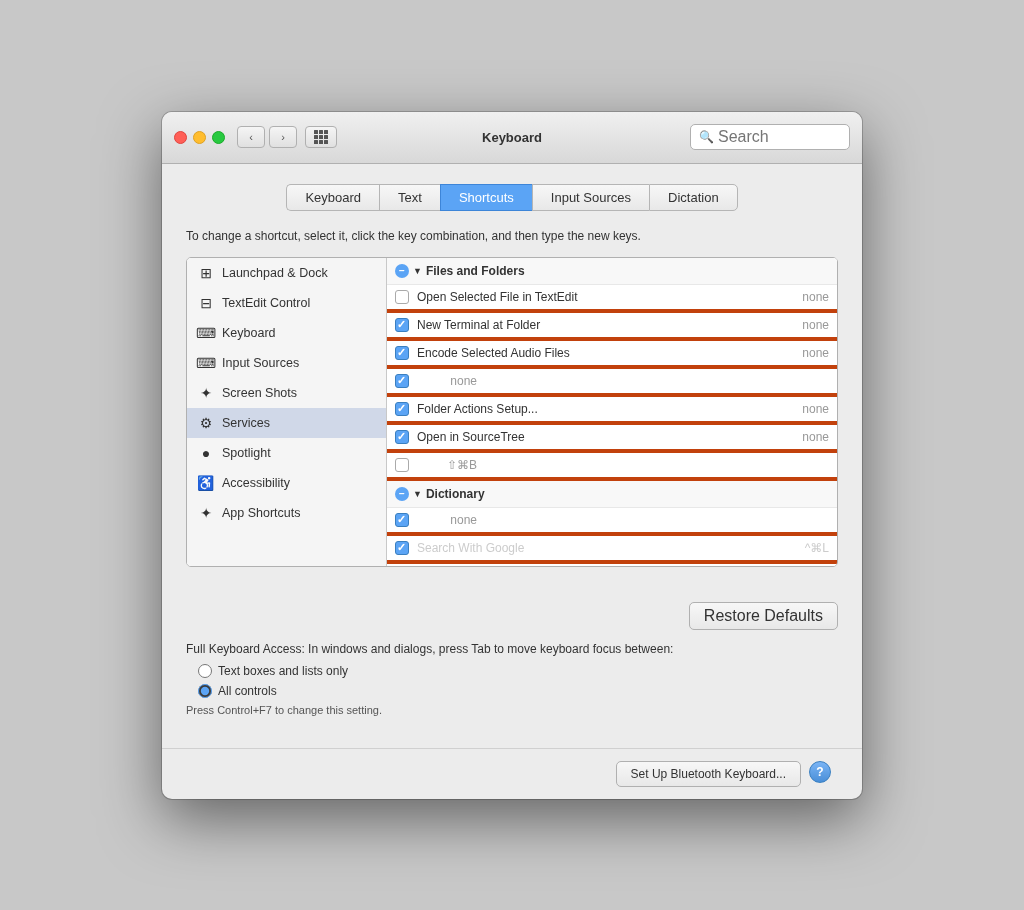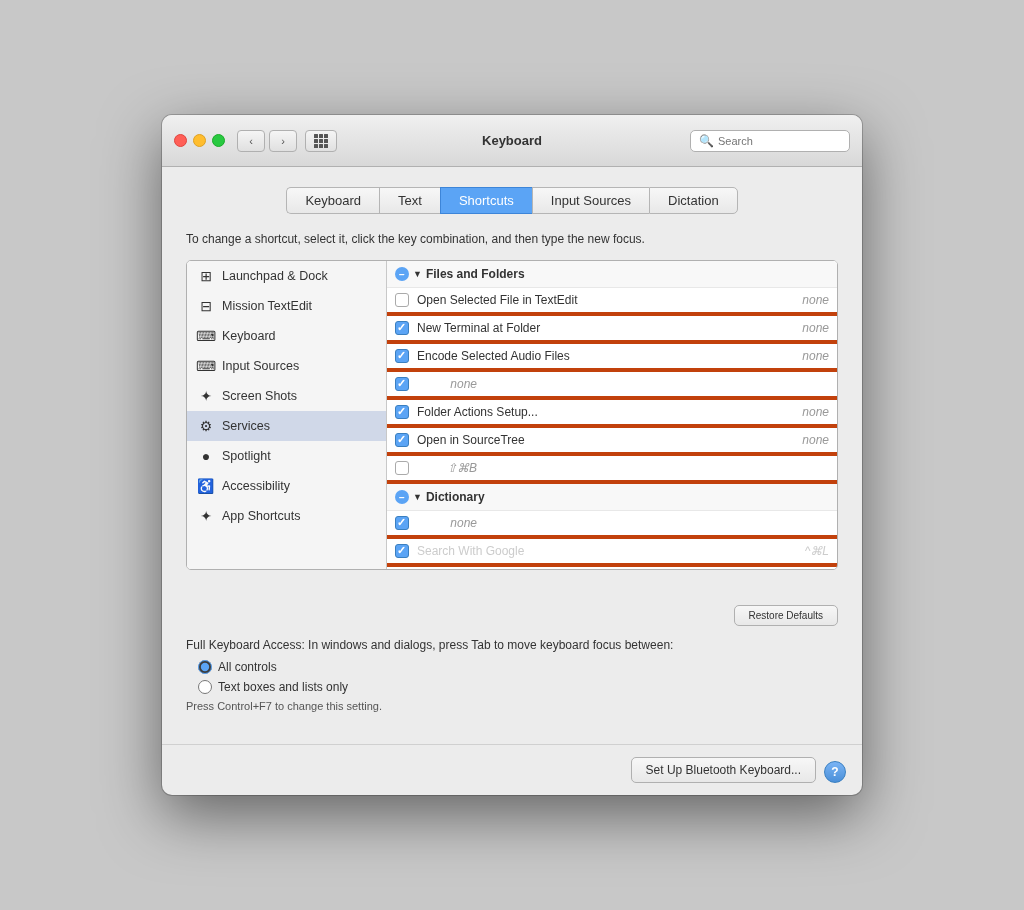--- a/index.html
+++ b/index.html
@@ -111,21 +111,21 @@
       border: 1px solid #b0b0b0;
       border-radius: 5px;
       padding: 3px 8px;
       width: 160px;
       gap: 4px;
     }
 
     .search-bar input {
       border: none;
       outline: none;
-      font-size: 11px;
+      font-size: 16px;
       color: #be185d;
       background: transparent;
       width: 100%;
     }
 
     .search-icon-svg {
       color: #888;
       font-size: 12px;
     }
 
@@ -272,38 +272,37 @@
     .shortcut-name {
       flex: 1;
       font-size: 12px;
     }
 
     .shortcut-key {
       color: #999;
       font-size: 12px;
       text-align: right;
       min-width: 60px;
-      font-style: italic;
     }
 
     
     .bottom-section {
       margin-top: 12px;
     }
 
     .restore-defaults-row {
       display: flex;
       justify-content: flex-end;
       margin-top: -1px;
       margin-bottom: 12px;
     }
 
     .restore-btn {
       padding: 4px 14px;
-      font-size: 10px;
+      font-size: 16px;
       background: linear-gradient(to bottom, #f7f7f7, #e8e8e8);
       border: 1px solid #b0b0b0;
       border-radius: 5px;
       cursor: pointer;
       color: #333;
       margin-top: 24px;
     }
 
     .keyboard-access {
       font-size: 12px;
@@ -336,23 +335,23 @@
 
     .hint-text {
       font-size: 11px;
       color: #555;
       margin-top: 5px;
     }
 
     
     .bottom-bar {
       display: flex;
-      align-items: flex-end;
+      align-items: flex-start;
       justify-content: flex-end;
-      padding: 12px 16px;
+      padding: 12px 31px;
       gap: 8px;
       border-top: 1px solid #d0d0d0;
       margin-top: 12px;
     }
 
     .bluetooth-btn {
       padding: 5px 14px;
       font-size: 12px;
       background: linear-gradient(to bottom, #f7f7f7, #e8e8e8);
       border: 1px solid #b0b0b0;
@@ -443,32 +442,32 @@
   <div class="content">
 
     <div class="tabs">
       <div class="tab">Keyboard</div>
       <div class="tab">Text</div>
       <div class="tab active">Shortcuts</div>
       <div class="tab">Input Sources</div>
       <div class="tab">Dictation</div>
     </div>
 
-    <div class="description">To change a shortcut, select it, click the key combination, and then type the new focus.</div>
+    <div class="description">To change a shortcut, select it, click the key combination, and then type the new keys.</div>
 
     <div class="main-panel">
 
       <div class="sidebar">
         <div class="sidebar-item">
           <span class="sidebar-icon">⊞</span>
           <span>Launchpad &amp; Dock</span>
         </div>
         <div class="sidebar-item">
           <span class="sidebar-icon">⊟</span>
-          <span>Mission TextEdit</span>
+          <span>TextEdit Control</span>
         </div>
         <div class="sidebar-item">
           <span class="sidebar-icon">⌨</span>
           <span>Keyboard</span>
         </div>
         <div class="sidebar-item">
           <span class="sidebar-icon">⌨</span>
           <span>Input Sources</span>
         </div>
         <div class="sidebar-item">
@@ -556,26 +555,26 @@
     </div>
 
     <div class="bottom-section">
       <div class="restore-defaults-row">
         <button class="restore-btn">Restore Defaults</button>
       </div>
 
       <div class="keyboard-access">Full Keyboard Access: In windows and dialogs, press Tab to move keyboard focus between:</div>
       <div class="radio-group">
         <label class="radio-item">
+          <input type="radio" name="kb-access" style="">
+          <span>Text boxes and lists only</span>
+        </label>
+        <label class="radio-item">
           <input type="radio" name="kb-access" checked="" style="">
           <span>All controls</span>
-        </label>
-        <label class="radio-item">
-          <input type="radio" name="kb-access" style="">
-          <span>Text boxes and lists only</span>
         </label>
       </div>
       <div class="hint-text">Press Control+F7 to change this setting.</div>
     </div>
   </div>
 
   <div class="bottom-bar">
     <button class="bluetooth-btn">Set Up Bluetooth Keyboard...</button>
     <div class="help-btn">?</div>
   </div>

